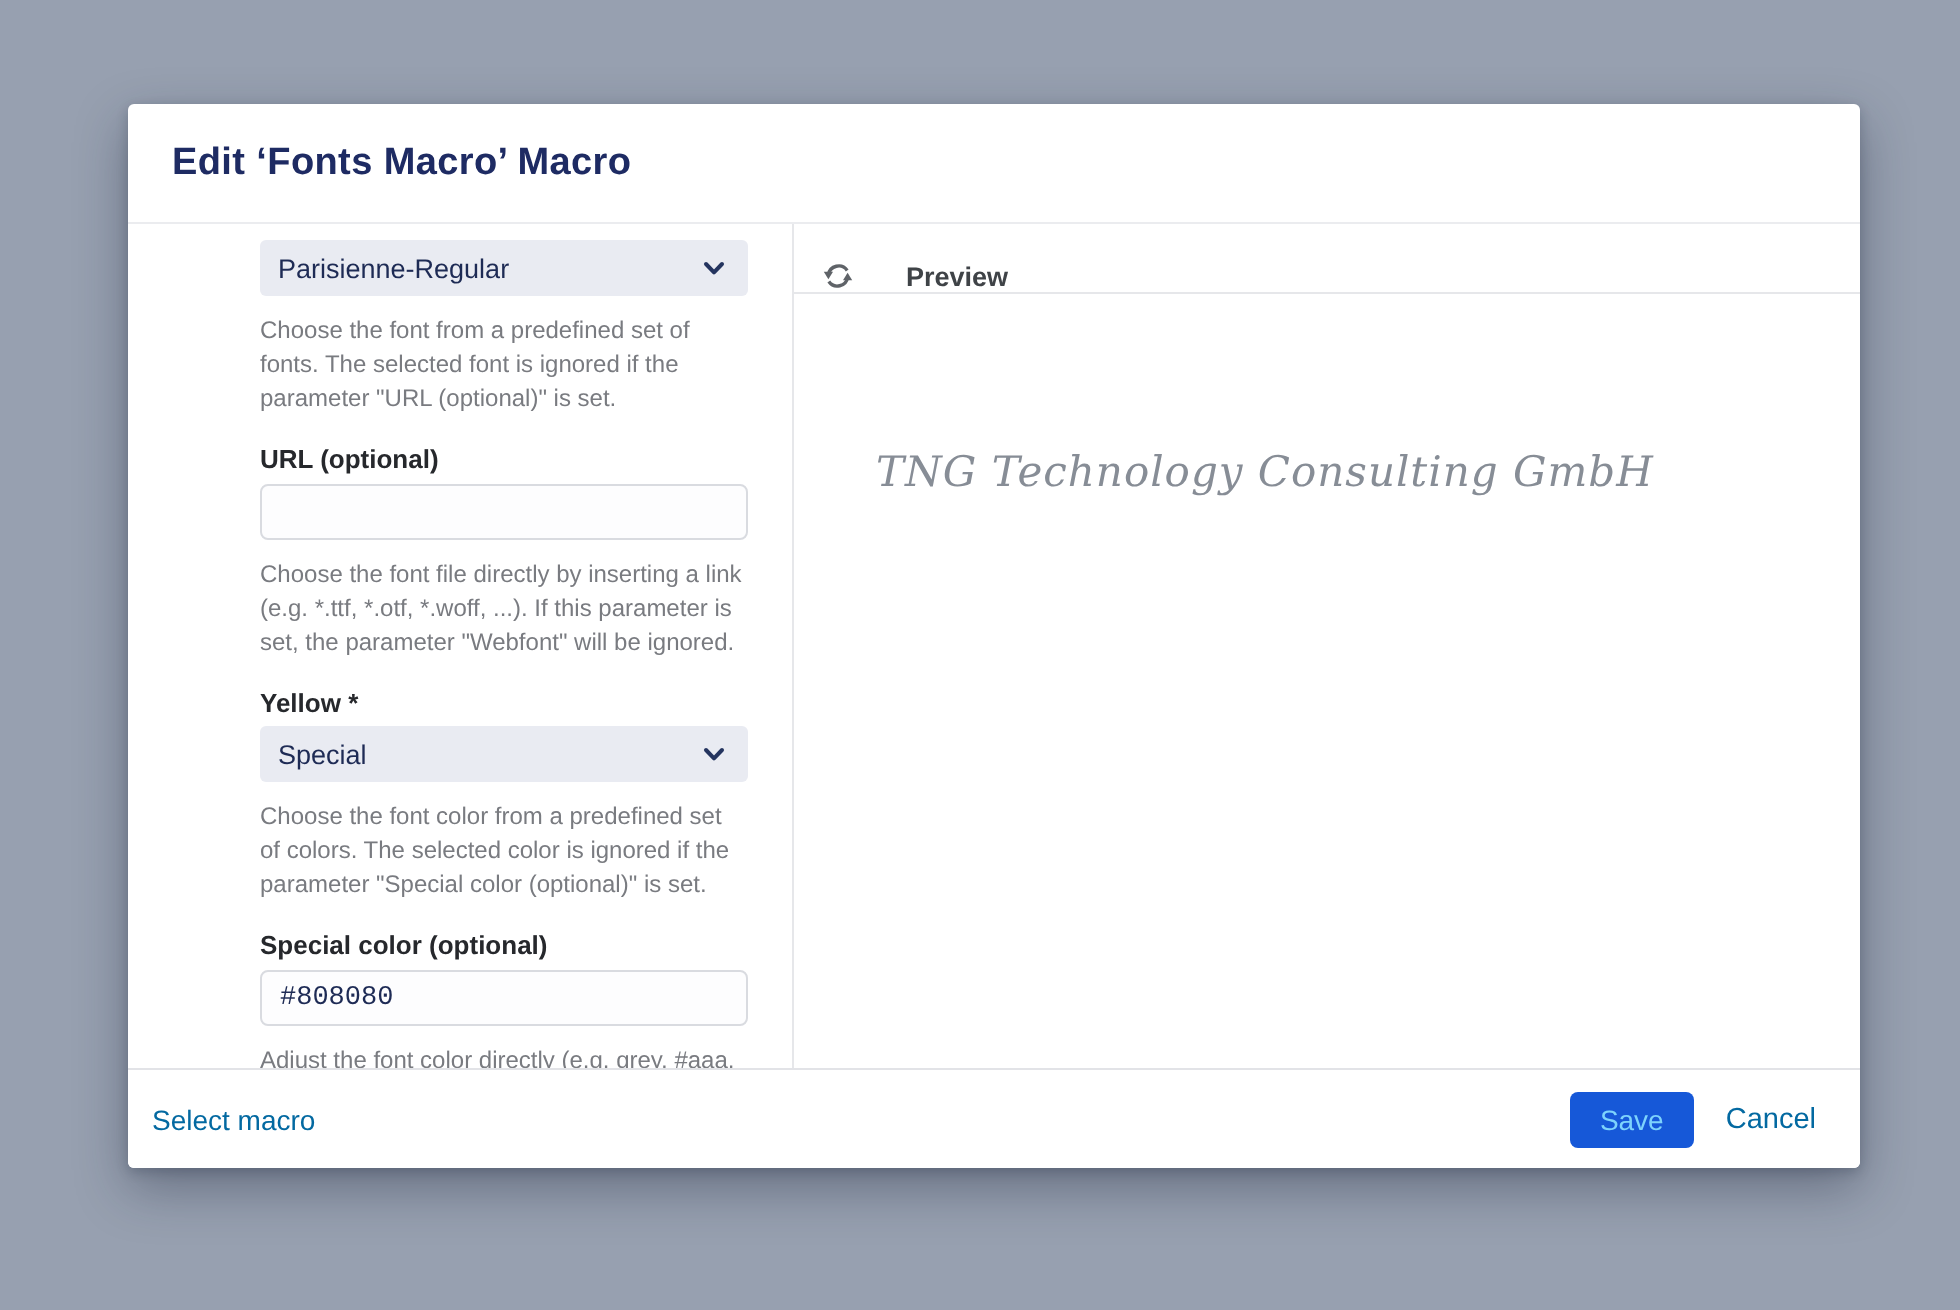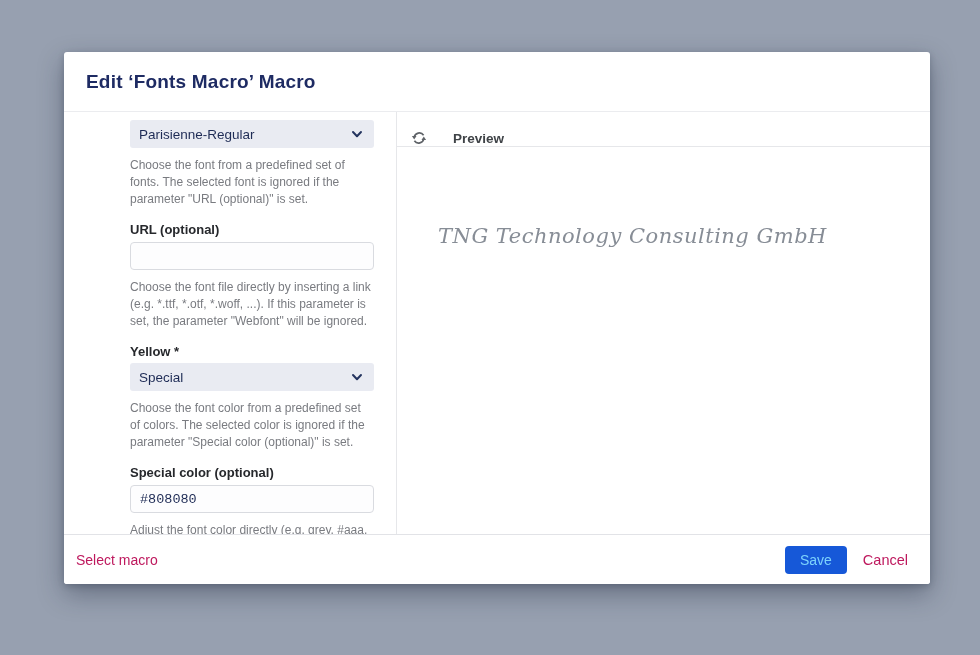--- a/index.html
+++ b/index.html
@@ -121,21 +121,21 @@
   }
   .modal-footer {
     flex: 0 0 50px;
     border-top: 1px solid #e2e3e7;
     display: flex;
     align-items: center;
     padding: 0 22px 0 12px;
     background: #ffffff;
   }
   .link {
-    color: #be185d;
+    color: #0369a1;
     font-size: 14px;
     text-decoration: none;
     cursor: pointer;
   }
   .footer-spacer { flex: 1 1 auto; }
   .save-btn {
     background: #1658d8;
     color: #7dd3fc;
     border: none;
     border-radius: 4px;

